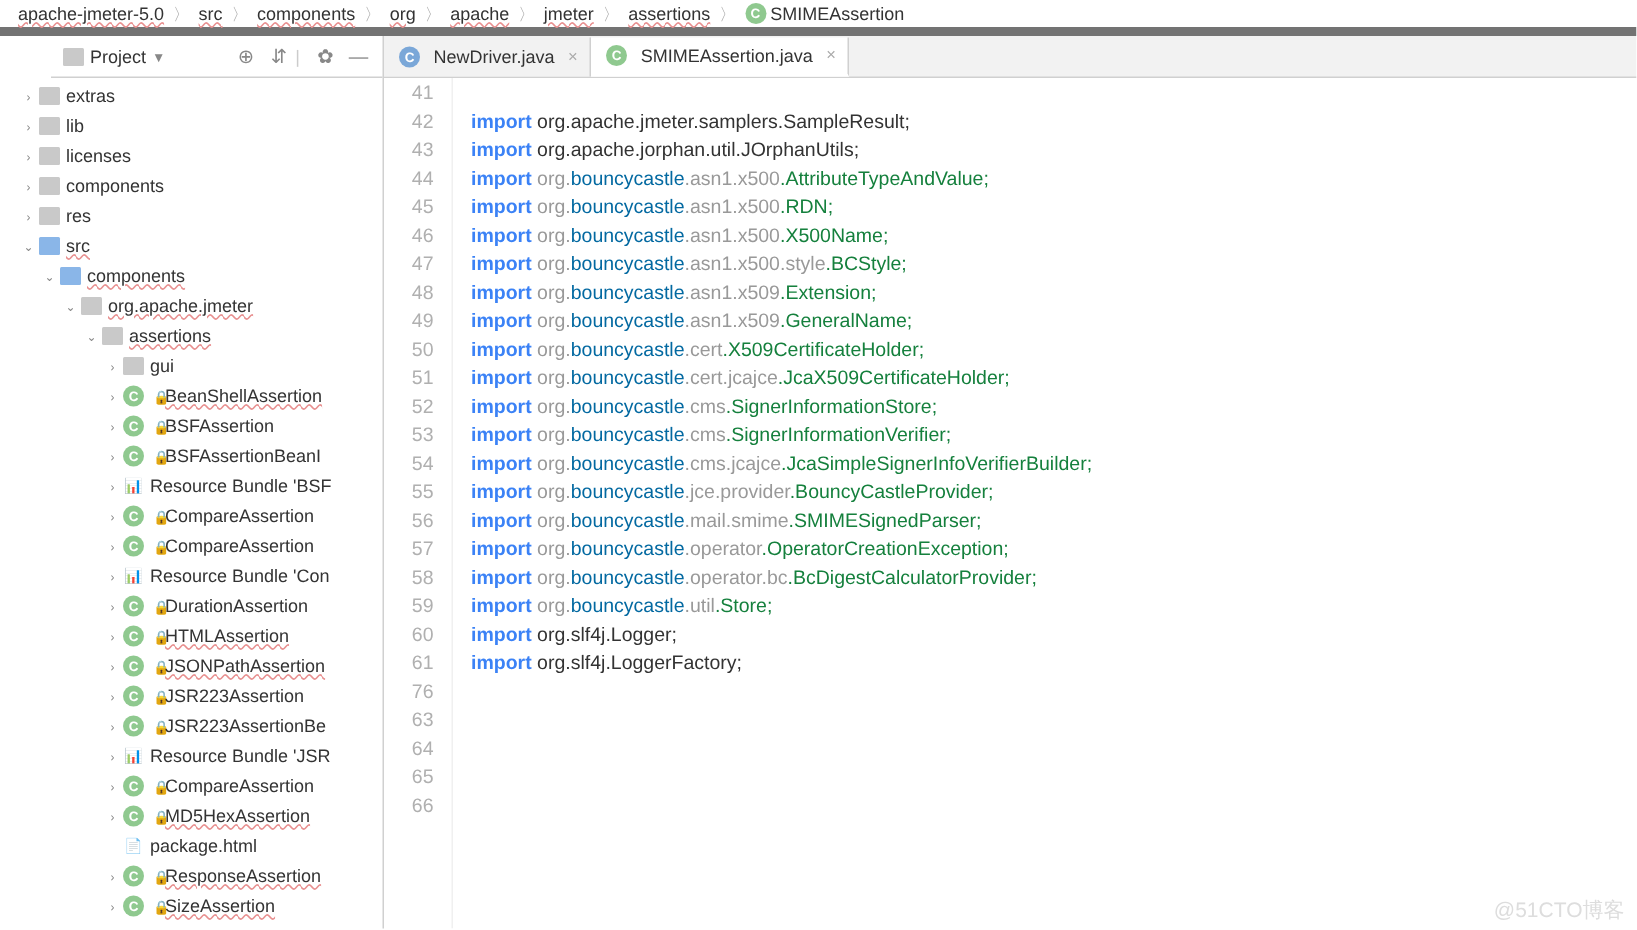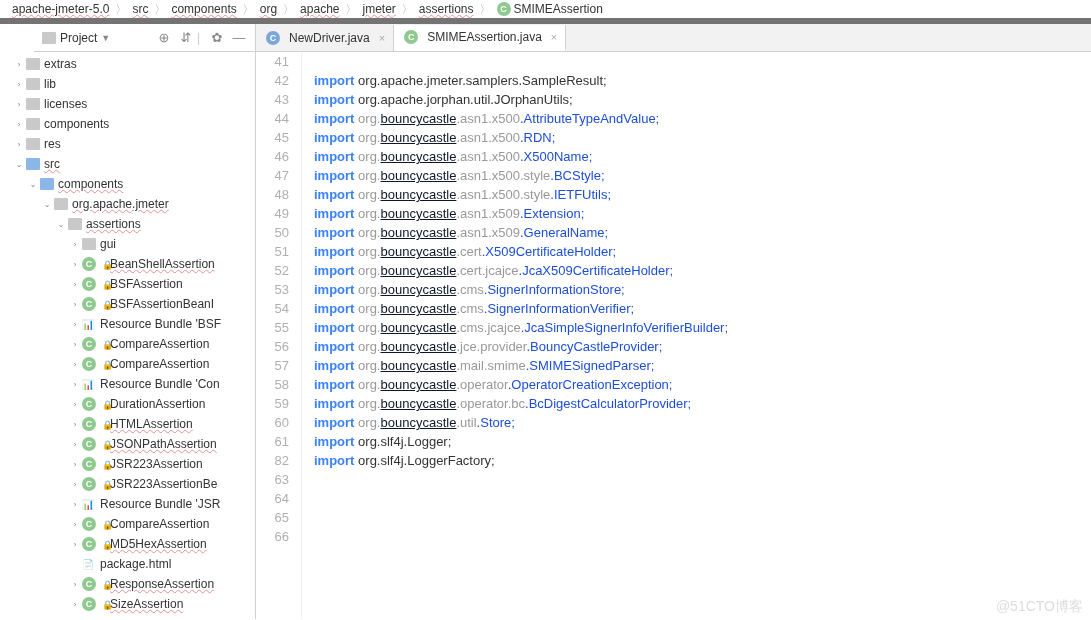--- a/index.html
+++ b/index.html
@@ -33,22 +33,22 @@
 .tab { display: flex; align-items: center; padding: 0 8px; height: 26px; border-right: 1px solid #d0d0d0; cursor: pointer; background: #f2f2f2; gap: 5px; }
 .tab.active { background: #fff; border-bottom: 2px solid #fff; margin-bottom: -1px; }
 .tab .close { color: #aaa; font-size: 11px; margin-left: 4px; }
 
 .code-area { display: flex; flex: 1; font-family: Consolas, "Courier New", monospace; font-size: 13px; line-height: 19px; overflow: auto; }
 .gutter { width: 46px; text-align: right; color: #b0b0b0; padding-right: 12px; background: #fff; user-select: none; border-right: 1px solid #f0f0f0; }
 .code-lines { flex: 1; padding-left: 12px; }
 .code-lines .line { white-space: pre; }
 .kw { color: #3b82f6; font-weight: bold; }
 .pkg { color: #999; }
-.bc { color: #0f172a; text-decoration: underline; }
-.cls { color: #1d4ed8; }
+.bc { color: #0369a1; }
+.cls { color: #15803d; }
 
 .watermark { position: fixed; bottom: 4px; right: 8px; color: #ddd; font-size: 14px; }
 </style>
 </head>
 <body>
 
 <div class="breadcrumb">
     <span class="crumb"><span class="wavy">apache-jmeter-5.0</span></span>
     <span class="sep">〉</span>
     <span class="crumb"><span class="wavy">src</span></span>
@@ -268,35 +268,34 @@
           <div>52</div>
           <div>53</div>
           <div>54</div>
           <div>55</div>
           <div>56</div>
           <div>57</div>
           <div>58</div>
           <div>59</div>
           <div>60</div>
           <div>61</div>
-          <div>82</div>
+          <div>76</div>
           <div>63</div>
           <div>64</div>
           <div>65</div>
           <div>66</div>
         </div>
       <div class="code-lines" id="code">
           <div class="line">&nbsp;</div>
           <div class="line"><span class="kw">import</span> <span style="color:#333">org.apache.jmeter.samplers.SampleResult;</span></div>
           <div class="line"><span class="kw">import</span> <span style="color:#333">org.apache.jorphan.util.JOrphanUtils;</span></div>
           <div class="line"><span class="kw">import</span> <span class="pkg">org.</span><span class="bc">bouncycastle</span><span class="pkg">.asn1.x500</span><span class="cls">.AttributeTypeAndValue;</span></div>
           <div class="line"><span class="kw">import</span> <span class="pkg">org.</span><span class="bc">bouncycastle</span><span class="pkg">.asn1.x500</span><span class="cls">.RDN;</span></div>
           <div class="line"><span class="kw">import</span> <span class="pkg">org.</span><span class="bc">bouncycastle</span><span class="pkg">.asn1.x500</span><span class="cls">.X500Name;</span></div>
           <div class="line"><span class="kw">import</span> <span class="pkg">org.</span><span class="bc">bouncycastle</span><span class="pkg">.asn1.x500.style</span><span class="cls">.BCStyle;</span></div>
-          <div class="line"><span class="kw">import</span> <span class="pkg">org.</span><span class="bc">bouncycastle</span><span class="pkg">.asn1.x500.style</span><span class="cls">.IETFUtils;</span></div>
           <div class="line"><span class="kw">import</span> <span class="pkg">org.</span><span class="bc">bouncycastle</span><span class="pkg">.asn1.x509</span><span class="cls">.Extension;</span></div>
           <div class="line"><span class="kw">import</span> <span class="pkg">org.</span><span class="bc">bouncycastle</span><span class="pkg">.asn1.x509</span><span class="cls">.GeneralName;</span></div>
           <div class="line"><span class="kw">import</span> <span class="pkg">org.</span><span class="bc">bouncycastle</span><span class="pkg">.cert</span><span class="cls">.X509CertificateHolder;</span></div>
           <div class="line"><span class="kw">import</span> <span class="pkg">org.</span><span class="bc">bouncycastle</span><span class="pkg">.cert.jcajce</span><span class="cls">.JcaX509CertificateHolder;</span></div>
           <div class="line"><span class="kw">import</span> <span class="pkg">org.</span><span class="bc">bouncycastle</span><span class="pkg">.cms</span><span class="cls">.SignerInformationStore;</span></div>
           <div class="line"><span class="kw">import</span> <span class="pkg">org.</span><span class="bc">bouncycastle</span><span class="pkg">.cms</span><span class="cls">.SignerInformationVerifier;</span></div>
           <div class="line"><span class="kw">import</span> <span class="pkg">org.</span><span class="bc">bouncycastle</span><span class="pkg">.cms.jcajce</span><span class="cls">.JcaSimpleSignerInfoVerifierBuilder;</span></div>
           <div class="line"><span class="kw">import</span> <span class="pkg">org.</span><span class="bc">bouncycastle</span><span class="pkg">.jce.provider</span><span class="cls">.BouncyCastleProvider;</span></div>
           <div class="line"><span class="kw">import</span> <span class="pkg">org.</span><span class="bc">bouncycastle</span><span class="pkg">.mail.smime</span><span class="cls">.SMIMESignedParser;</span></div>
           <div class="line"><span class="kw">import</span> <span class="pkg">org.</span><span class="bc">bouncycastle</span><span class="pkg">.operator</span><span class="cls">.OperatorCreationException;</span></div>

